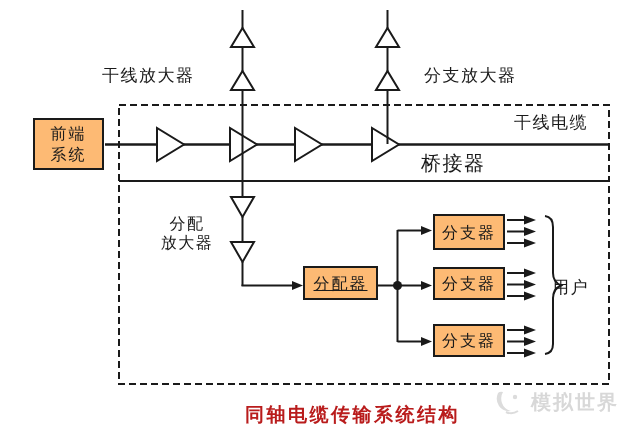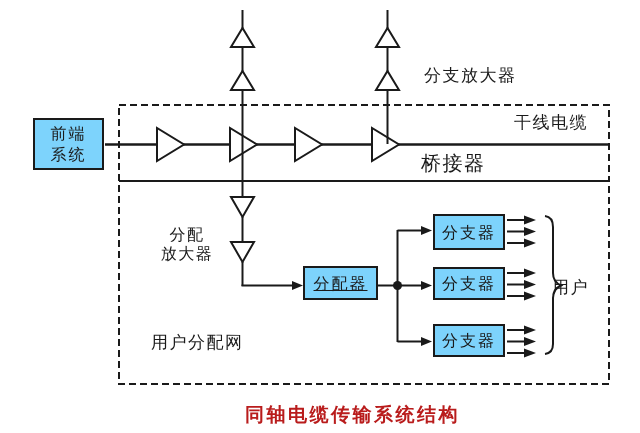--- a/index.html
+++ b/index.html
@@ -7,21 +7,21 @@
     width:640px;height:433px;
     background:#ffffff;
     font-family:"Liberation Sans", sans-serif;
     position:relative;
     overflow:hidden;
   }
   .stage{position:absolute;left:0;top:0;width:640px;height:433px;}
   .svg-layer{position:absolute;left:0;top:0;z-index:1;}
   .box{
     position:absolute;z-index:2;
-    background:#7dd3fc;
+    background:#fdba74;
     border:2.5px solid #1a1a1a;
     display:flex;align-items:center;justify-content:center;
     text-align:center;
     color:#1a1a1a;
     font-family:"Liberation Serif", serif;
     font-size:16px;
     line-height:21px;
     letter-spacing:2px;
     box-sizing:border-box;
     white-space:nowrap;
@@ -148,32 +148,40 @@
   </div>
 
   <div class="box" style="left:433px;top:267px;width:72px;height:33px;">
     <span>分支器</span>
   </div>
 
   <div class="box" style="left:433px;top:324px;width:72px;height:33px;">
     <span>分支器</span>
   </div>
 
+  <div class="label" style="left:102px;top:64px;">干线放大器</div>
 
   <div class="label" style="left:514px;top:111px;">干线电缆</div>
 
   <div class="label" style="left:424px;top:64px;">分支放大器</div>
 
   <div class="label" style="left:421px;top:150px;font-size:20px;">桥接器</div>
 
-  <div class="label two-line" style="left:156px;top:225px;width:62px;">
+  <div class="label two-line" style="left:156px;top:214px;width:62px;">
     <span>分配</span><br>
     <span>放大器</span>
   </div>
 
-  <div class="label" style="left:151px;top:331px;">用户分配网</div>
 
   <div class="label" style="left:552px;top:276px;">用户</div>
 
   <div class="caption" style="left:245px;top:402px;">同轴电缆传输系统结构</div>
 
+  <div class="watermark" style="left:494px;top:389px;">
+    <svg class="wm-icon" width="30" height="26" viewBox="0 0 30 26">
+      <path d="M4 3 Q1 10 5 16 Q9 22 17 21 Q10 19 8 13 Q6 7 9 2 Q6 1 4 3 Z" fill="#dcdcdc"></path>
+      <circle cx="21" cy="7" r="2.2" fill="#dcdcdc"></circle>
+      <path d="M12 22 Q18 25 24 21" stroke="#dcdcdc" stroke-width="2" fill="none"></path>
+    </svg>
+    <span>模拟世界</span>
+  </div>
 
 </div>
 
 </body></html>

